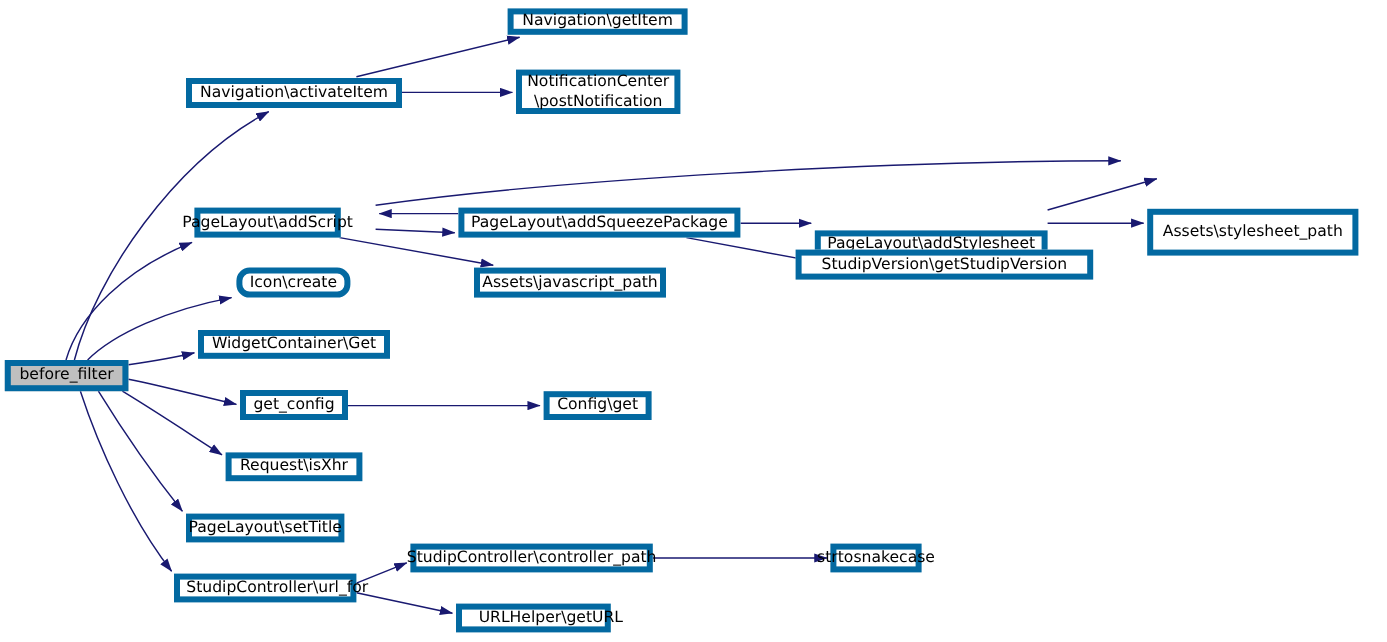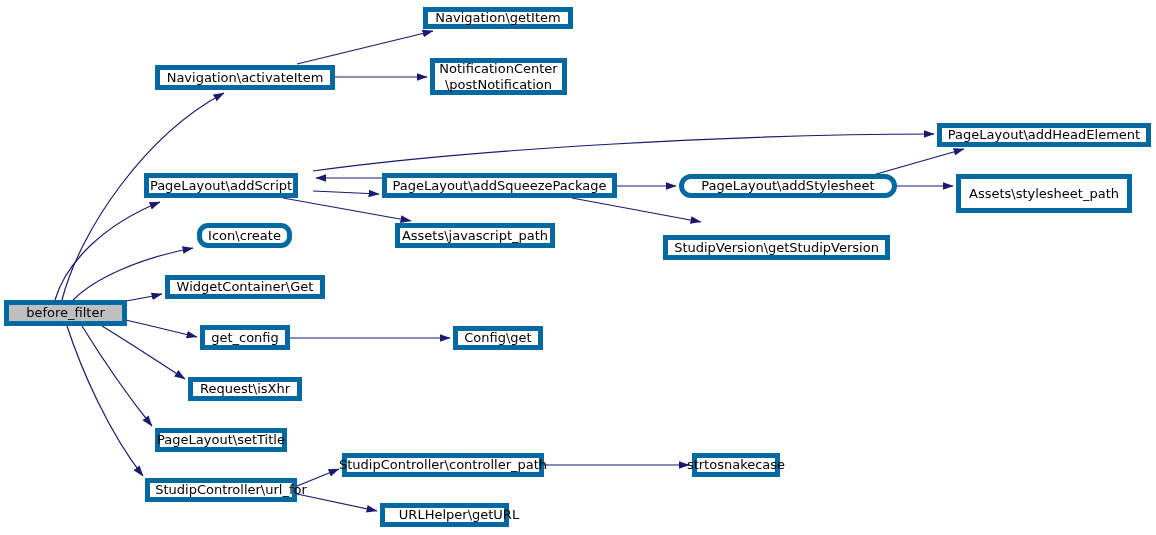--- a/index.html
+++ b/index.html
@@ -63,56 +63,55 @@
     <path d="M617,186 L676,186" marker-end="url(#arrow)"></path>
     <path d="M572,198 L701,222" marker-end="url(#arrow)"></path>
     <path d="M873,175 L964,149" marker-end="url(#arrow)"></path>
     <path d="M873,186 L953,186" marker-end="url(#arrow)"></path>
     <path d="M290,338 L450,338" marker-end="url(#arrow)"></path>
     <path d="M297,486 L339,469" marker-end="url(#arrow)"></path>
     <path d="M297,494 L377,511" marker-end="url(#arrow)"></path>
     <path d="M544,465 L689,465" marker-end="url(#arrow)"></path>
   </svg>
 
-  <div class="node root" style="left:4px; top:300px; width:123px; height:26px;">before_filter</div>
+  <div class="node root" style="left:4px; top:300px; width:103px; height:26px;">before_filter</div>
 
   <div class="node" style="left:155px; top:65px; width:180px; height:25px;">Navigation\activateItem</div>
 
   <div class="node" style="left:423px; top:7px; width:150px; height:22px;">Navigation\getItem</div>
 
   <div class="node" style="left:430px; top:58px; width:137px; height:37px;">NotificationCenter
 \postNotification</div>
 
-  <div class="node" style="left:144px; top:173px; width:154px; height:25px;">PageLayout\addScript</div>
+  <div class="node" style="left:162px; top:173px; width:122px; height:25px;">PageLayout\addScript</div>
 
   <div class="node" style="left:382px; top:173px; width:235px; height:25px;">PageLayout\addSqueezePackage</div>
 
-  <div class="node" style="left:679px; top:174px; width:218px; height:24px;border-radius:12px;">PageLayout\addStylesheet</div>
+  <div class="node" style="left:679px; top:192px; width:194px; height:24px;">PageLayout\addStylesheet</div>
 
-  <div class="node" style="left:937px; top:123px; width:214px; height:24px;">PageLayout\addHeadElement</div>
 
   <div class="node" style="left:956px; top:174px; width:176px; height:39px;">Assets\stylesheet_path</div>
 
-  <div class="node" style="left:663px; top:235px; width:227px; height:25px;text-align:center;">StudipVersion\getStudipVersion</div>
+  <div class="node" style="left:663px; top:208px; width:248px; height:25px;text-align:center;">StudipVersion\getStudipVersion</div>
 
   <div class="node" style="left:395px; top:223px; width:160px; height:25px;">Assets\javascript_path</div>
 
   <div class="node" style="left:197px; top:223px; width:95px; height:25px;border-radius:11px;">Icon\create</div>
 
   <div class="node" style="left:165px; top:275px; width:160px; height:24px;">WidgetContainer\Get</div>
 
   <div class="node" style="left:200px; top:325px; width:90px; height:25px;">get_config</div>
 
   <div class="node" style="left:453px; top:326px; width:90px; height:24px;">Config\get</div>
 
   <div class="node" style="left:188px; top:377px; width:114px; height:24px;">Request\isXhr</div>
 
   <div class="node" style="left:155px; top:428px; width:132px; height:24px;">PageLayout\setTitle</div>
 
   <div class="node" style="left:145px; top:478px; width:152px; height:24px;padding-left:20px;">StudipController\url_for</div>
 
   <div class="node" style="left:342px; top:453px; width:202px; height:24px;">StudipController\controller_path</div>
 
-  <div class="node" style="left:692px; top:453px; width:88px; height:24px;">strtosnakecase</div>
+  <div class="node" style="left:692px; top:453px; width:76px; height:24px;">strtosnakecase</div>
 
   <div class="node" style="left:380px; top:503px; width:129px; height:24px;padding-left:29px;">URLHelper\getURL</div>
 
 </div>
 
 </body></html>

